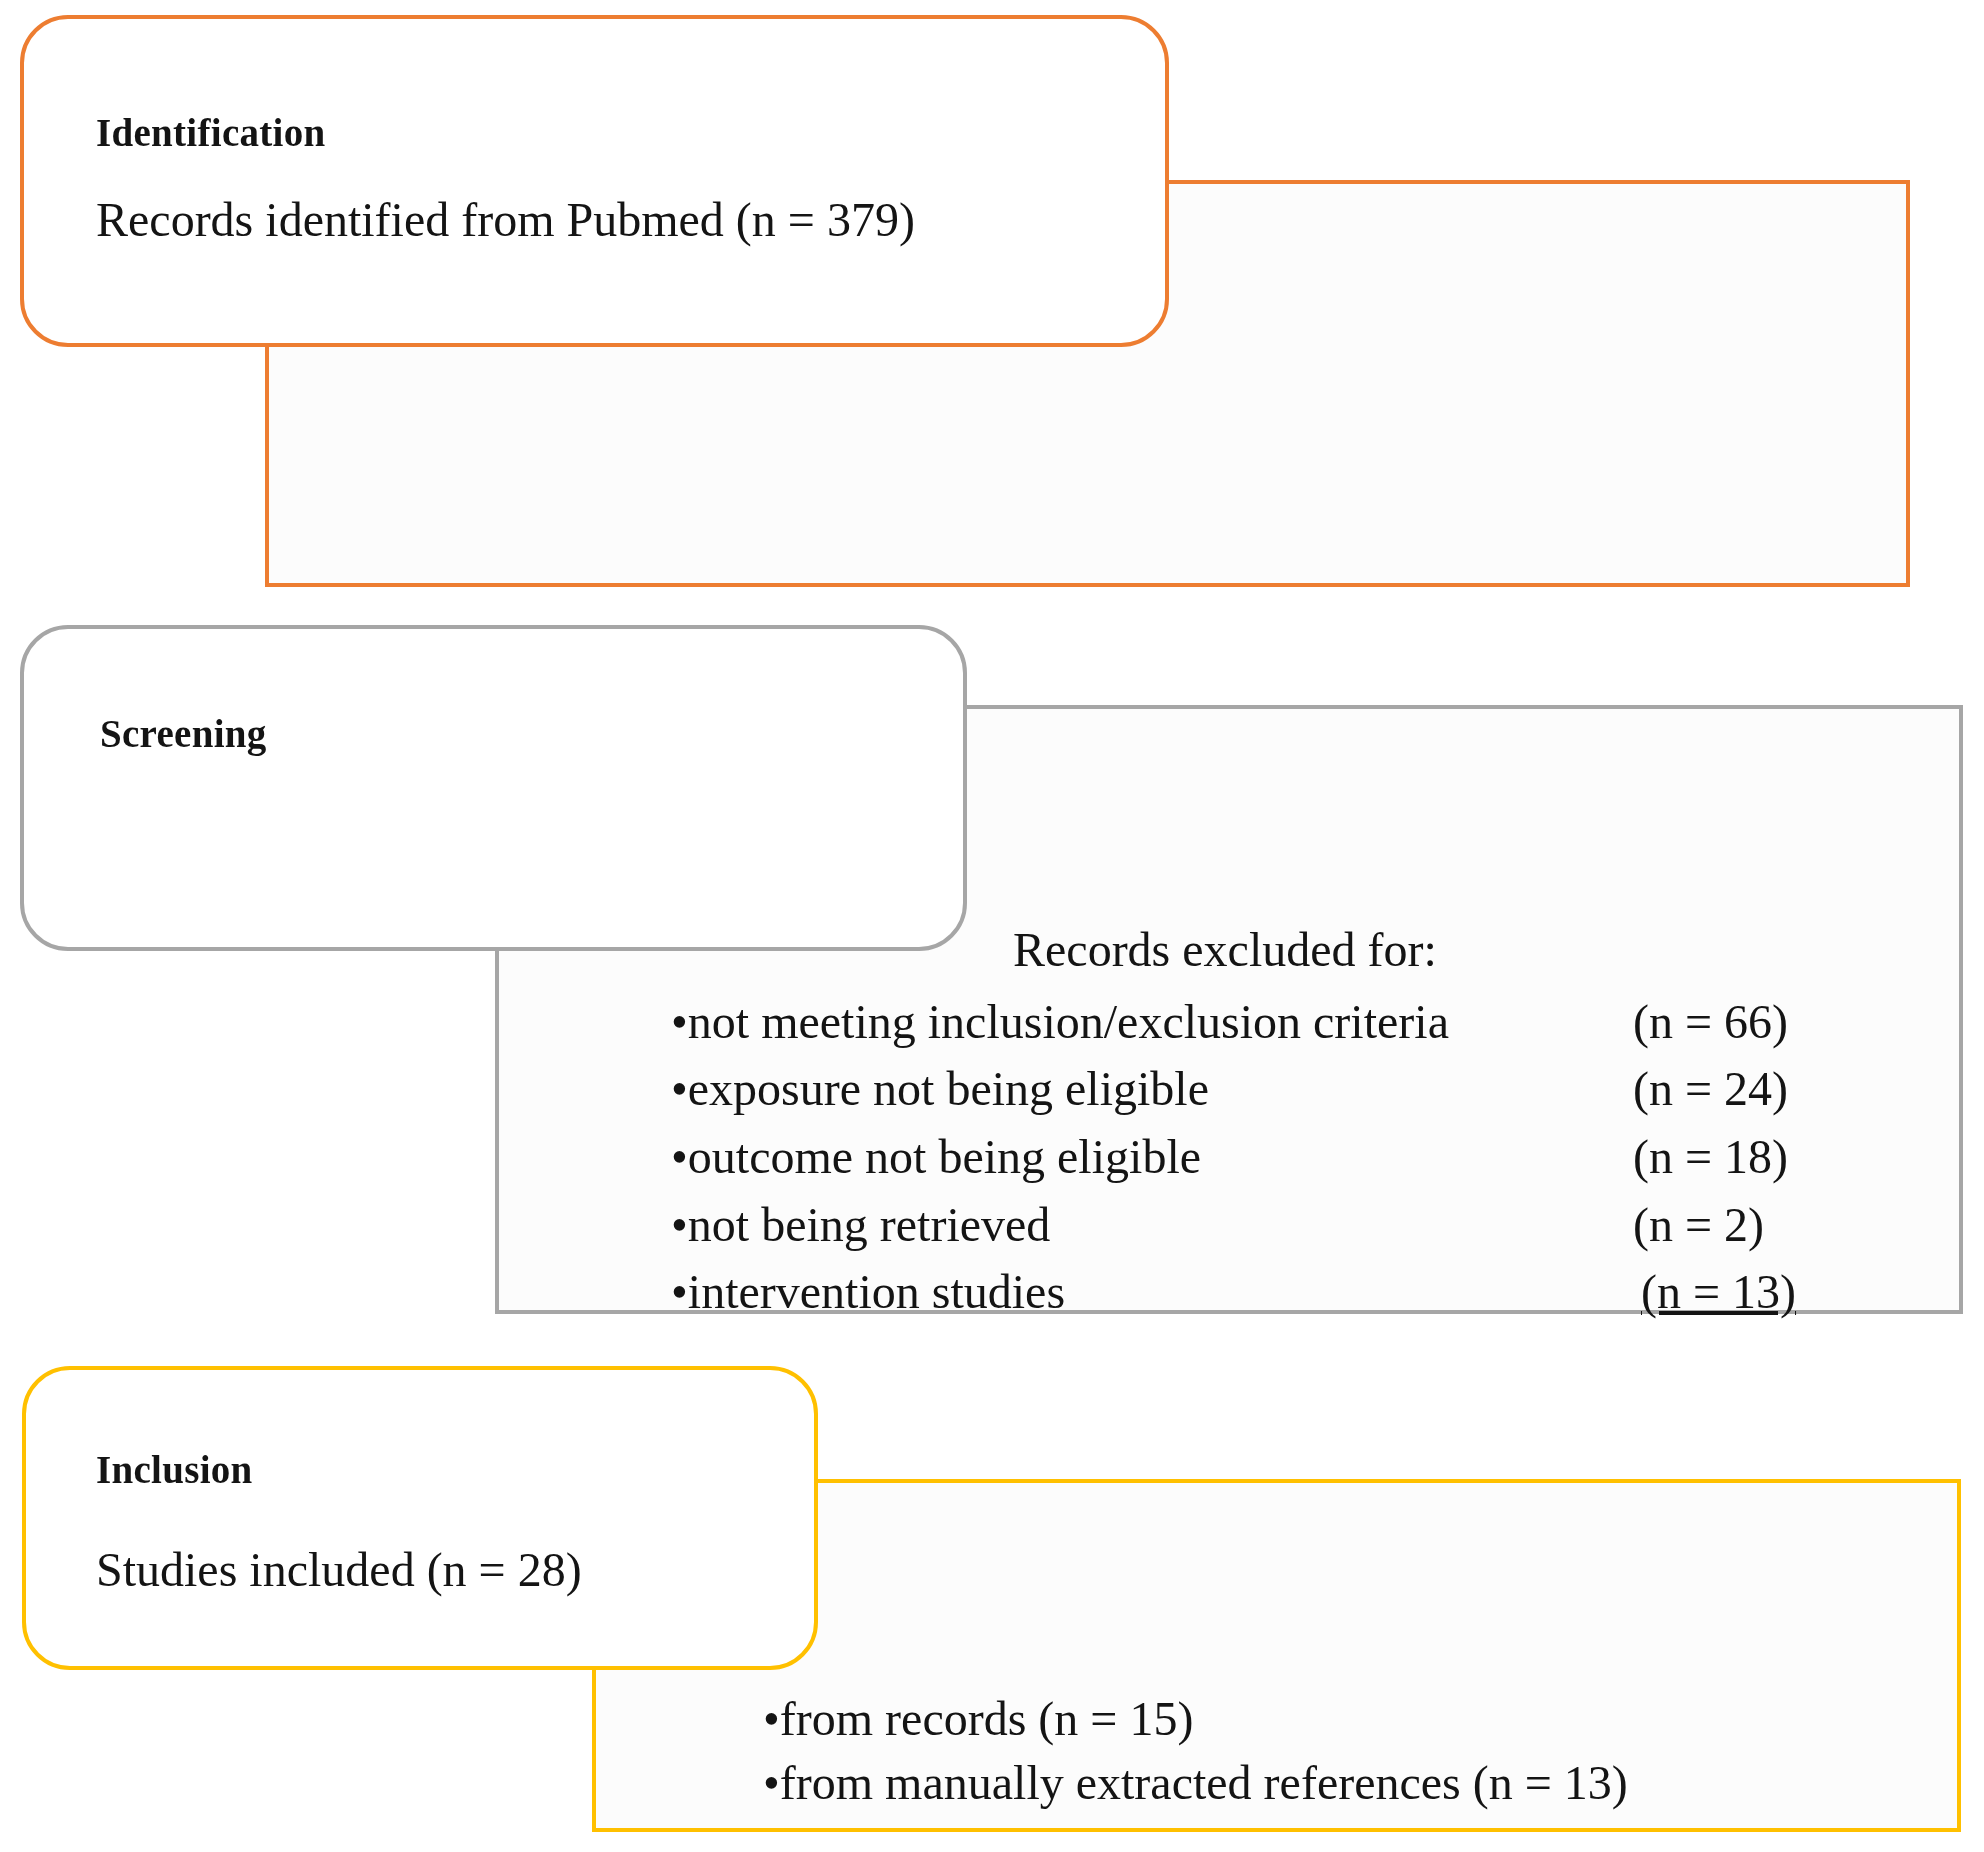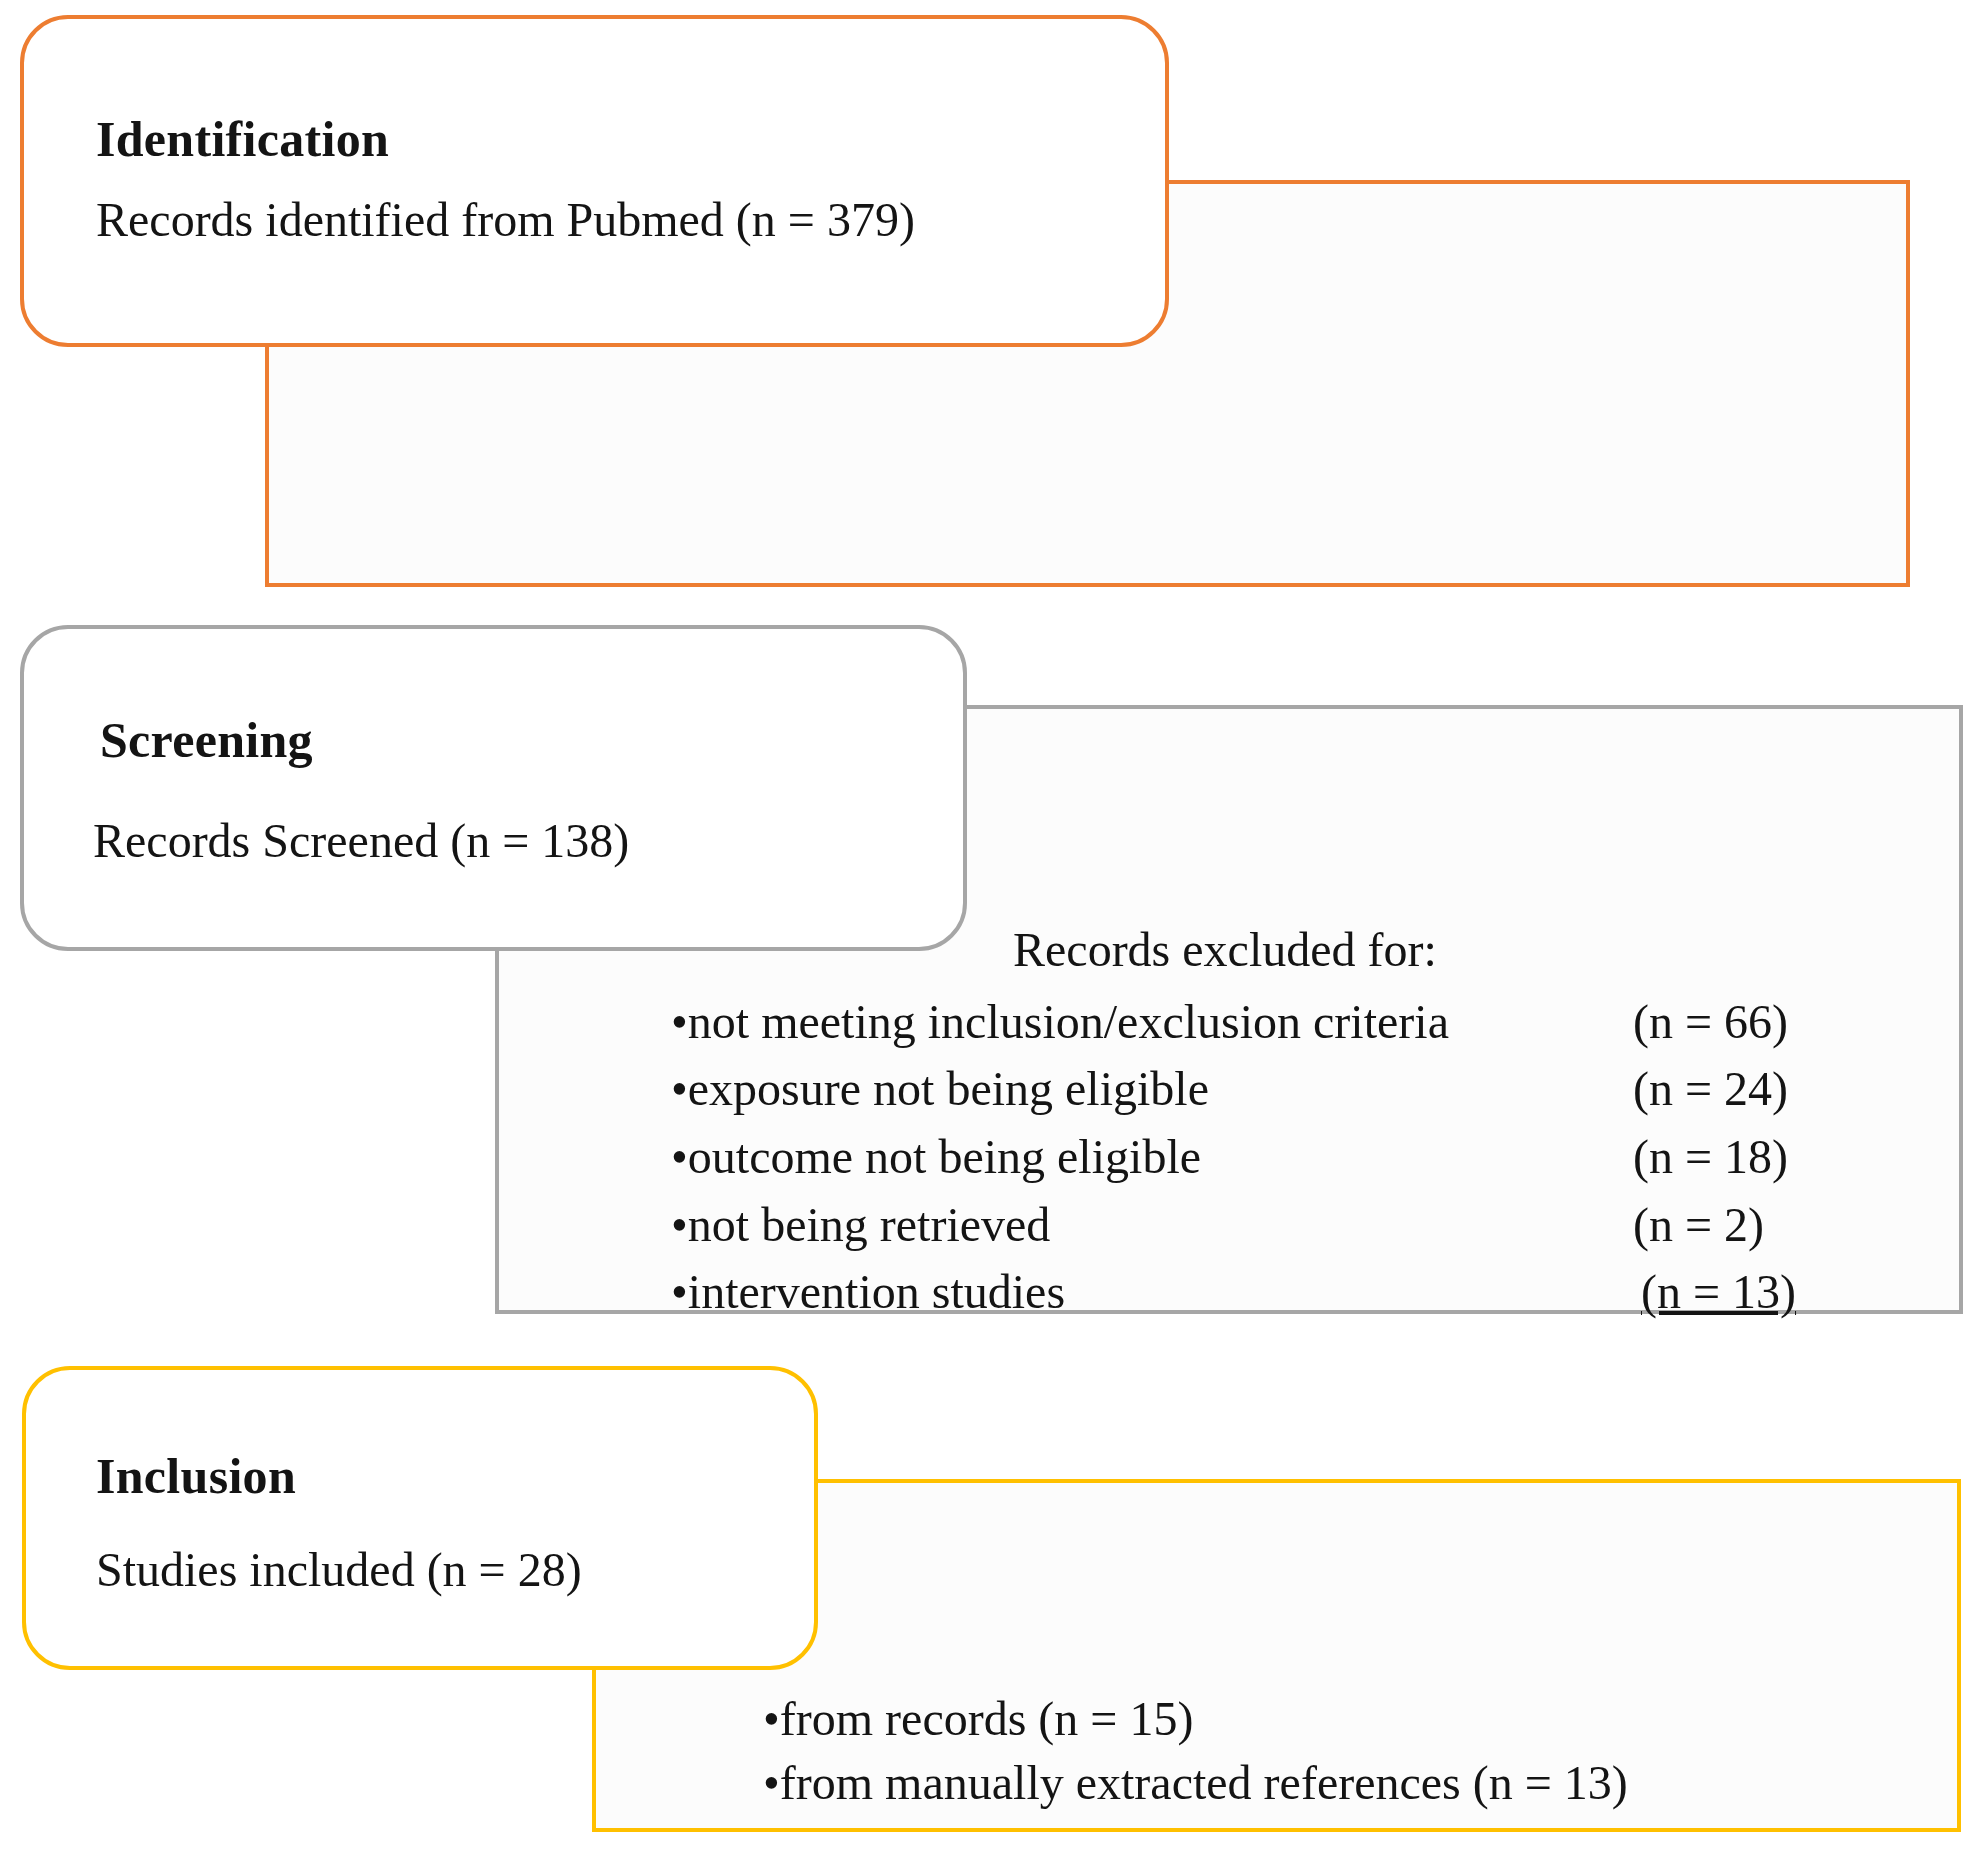--- a/index.html
+++ b/index.html
@@ -19,21 +19,21 @@
   .gray-border{border:4.6px solid #A6A6A6;}
   .yellow-border{border:4.6px solid #FFC000;}
   .txt{
     position:absolute;
     z-index:10;
     font-size:48px;
     line-height:1.12;
     white-space:nowrap;
     color:#141414;
   }
-  .title{font-weight:bold;font-size:50px;letter-spacing:0.3px;}
+  .title{font-weight:bold;font-size:39px;letter-spacing:0.3px;}
 </style>
 </head>
 <body>
 
 <div id="canvas">
 
   <div class="shape rect orange-border" style="left:265px;top:180px;width:1645px;height:407px;"></div>
 
   <div class="shape rounded orange-border" style="left:20px;top:14.6px;width:1149px;height:332px;"></div>
 
@@ -41,21 +41,20 @@
 
   <div class="txt" style="left:96px;top:193px;">Records identified from Pubmed (n = 379)</div>
 
 
   <div class="shape rect gray-border" style="left:495px;top:705px;width:1468px;height:609px;"></div>
 
   <div class="shape rounded gray-border" style="left:20px;top:625px;width:947px;height:326px;"></div>
 
   <div class="txt title" style="left:100px;top:712px;">Screening</div>
 
-  <div class="txt" style="left:93px;top:814px;">Records Screened (n = 138)</div>
 
   <div class="txt" style="left:989px;top:923px;margin-left:24px;">Records excluded for:</div>
 
   <div class="txt" style="left:671px;top:995px;">•not meeting inclusion/exclusion criteria</div>
   <div class="txt" style="left:1633px;top:995px;">(n = 66)</div>
 
   <div class="txt" style="left:671px;top:1062px;">•exposure not being eligible</div>
   <div class="txt" style="left:1633px;top:1062px;">(n = 24)</div>
 
   <div class="txt" style="left:671px;top:1130px;">•outcome not being eligible</div>

